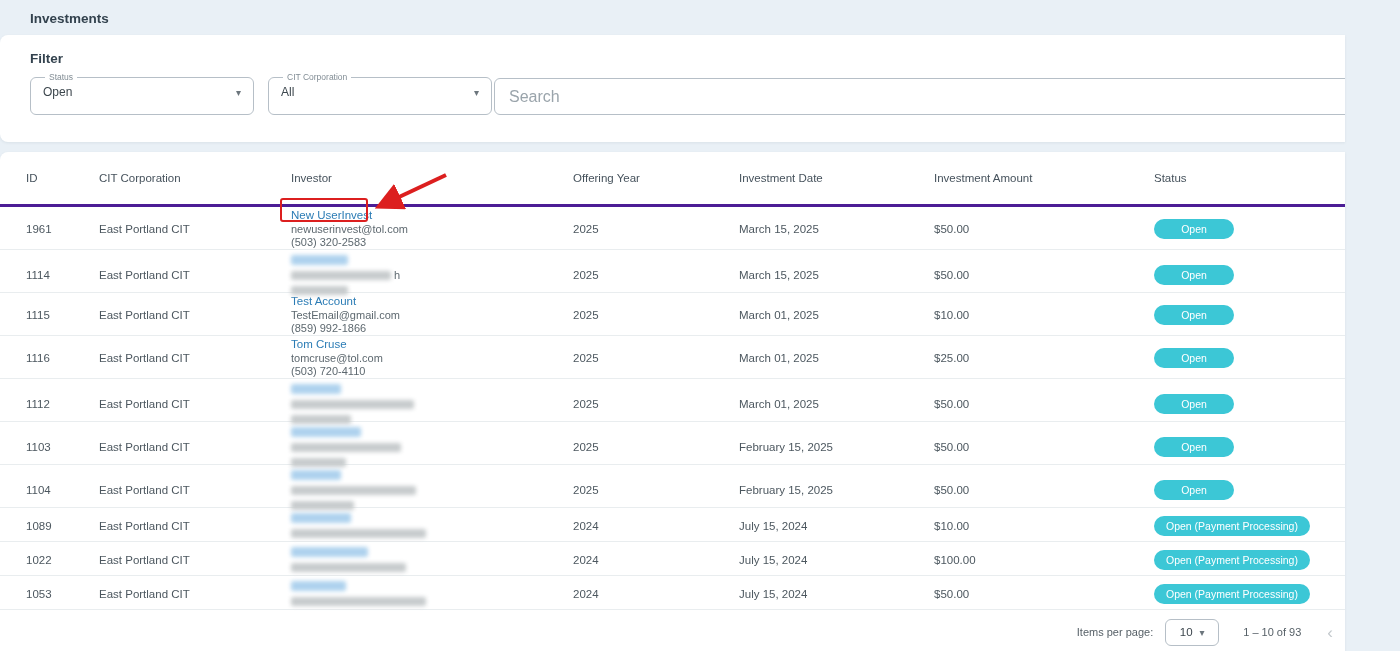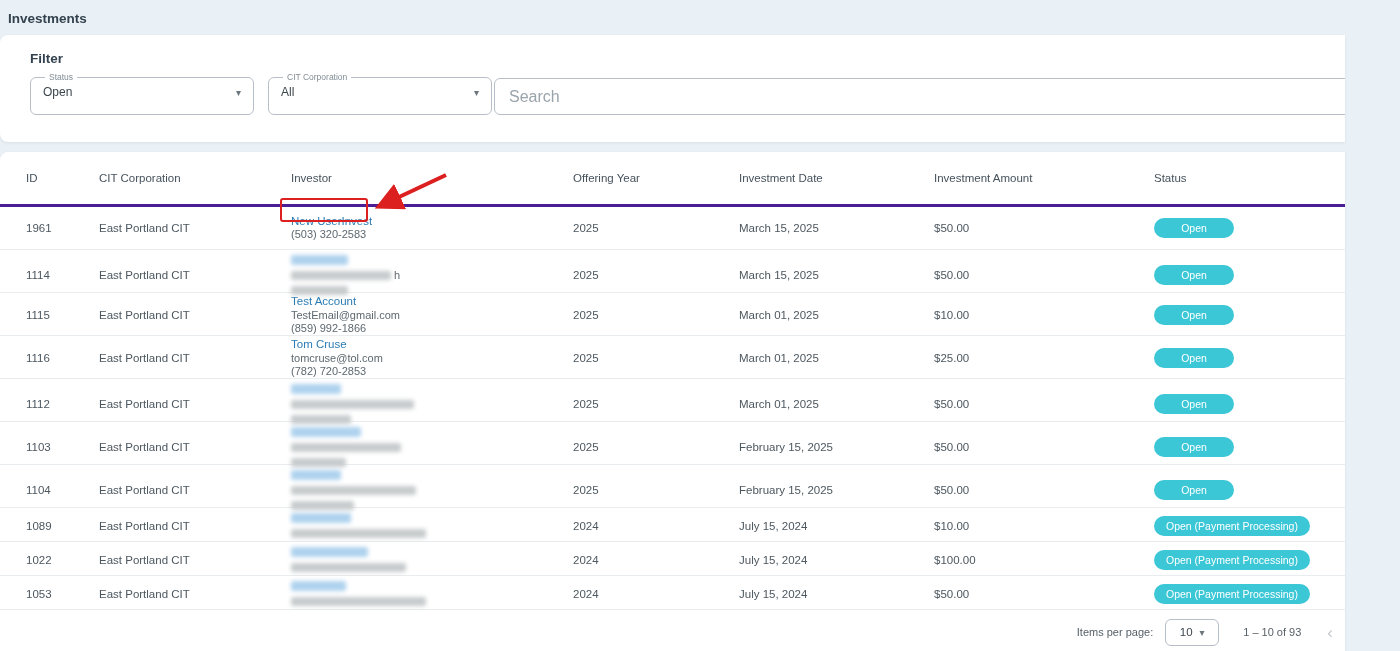--- a/index.html
+++ b/index.html
@@ -4,21 +4,21 @@
 <style>
   * { box-sizing: border-box; margin: 0; padding: 0; }
   html, body { width: 1400px; height: 651px; overflow: hidden; }
   body {
     background: #e9f0f6;
     font-family: "Liberation Sans", sans-serif;
     color: #4c575f;
     position: relative;
   }
   .page-title {
-    padding: 11px 0 0 8px;
+    padding: 11px 0 0 30px;
     font-size: 13.5px;
     font-weight: 700;
     color: #33424e;
   }
   .card {
     background: #ffffff;
     width: 1345px;
     border-radius: 8px 0 0 8px;
     box-shadow: 0 1px 3px rgba(40,60,80,0.08);
     position: relative;
@@ -162,21 +162,21 @@
       <div class="th">Investor</div>
       <div class="th">Offering Year</div>
       <div class="th">Investment Date</div>
       <div class="th">Investment Amount</div>
       <div class="th">Status</div>
     </div>
   <div id="tbody">
       <div class="trow row-tall">
         <div class="cell-id">1961</div>
         <div>East Portland CIT</div>
-        <div class="investor-cell"><a class="investor-link">New UserInvest</a><div class="investor-sub">(503) 320-2583</div></div>
+        <div class="investor-cell"><a class="investor-link">New UserInvest</a><div class="investor-sub">newuserinvest@tol.com</div><div class="investor-sub">(503) 320-2583</div></div>
         <div>2025</div>
         <div>March 15, 2025</div>
         <div>$50.00</div>
         <div><span class="status-badge">Open</span></div>
       </div>
       <div class="trow row-tall">
         <div class="cell-id">1114</div>
         <div>East Portland CIT</div>
         <div class="investor-cell">
           <div class="blur-wrap">
@@ -200,21 +200,21 @@
         <div>East Portland CIT</div>
         <div class="investor-cell"><a class="investor-link">Test Account</a><div class="investor-sub">TestEmail@gmail.com</div><div class="investor-sub">(859) 992-1866</div></div>
         <div>2025</div>
         <div>March 01, 2025</div>
         <div>$10.00</div>
         <div><span class="status-badge">Open</span></div>
       </div>
       <div class="trow row-tall">
         <div class="cell-id">1116</div>
         <div>East Portland CIT</div>
-        <div class="investor-cell"><a class="investor-link">Tom Cruse</a><div class="investor-sub">tomcruse@tol.com</div><div class="investor-sub">(782) 720-2853</div></div>
+        <div class="investor-cell"><a class="investor-link">Tom Cruse</a><div class="investor-sub">tomcruse@tol.com</div><div class="investor-sub">(503) 720-4110</div></div>
         <div>2025</div>
         <div>March 01, 2025</div>
         <div>$25.00</div>
         <div><span class="status-badge">Open</span></div>
       </div>
       <div class="trow row-tall">
         <div class="cell-id">1112</div>
         <div>East Portland CIT</div>
         <div class="investor-cell">
           <div class="blur-wrap">

